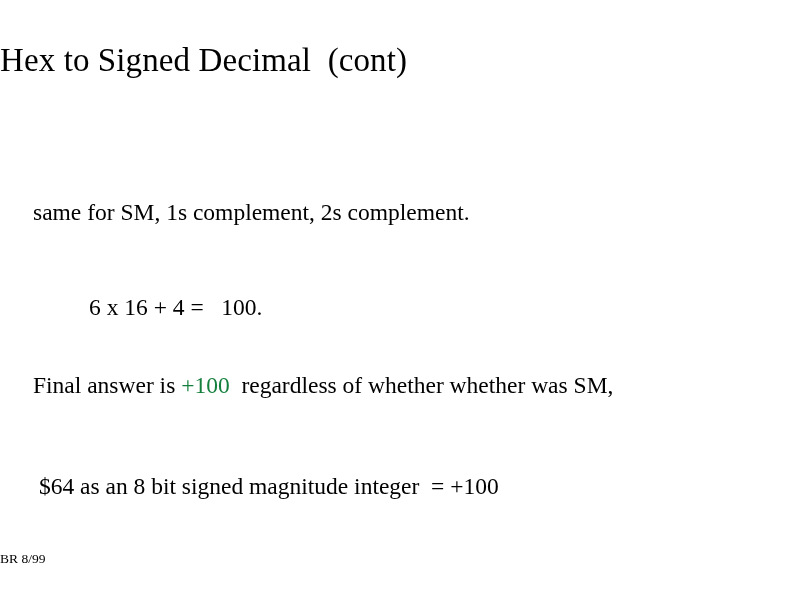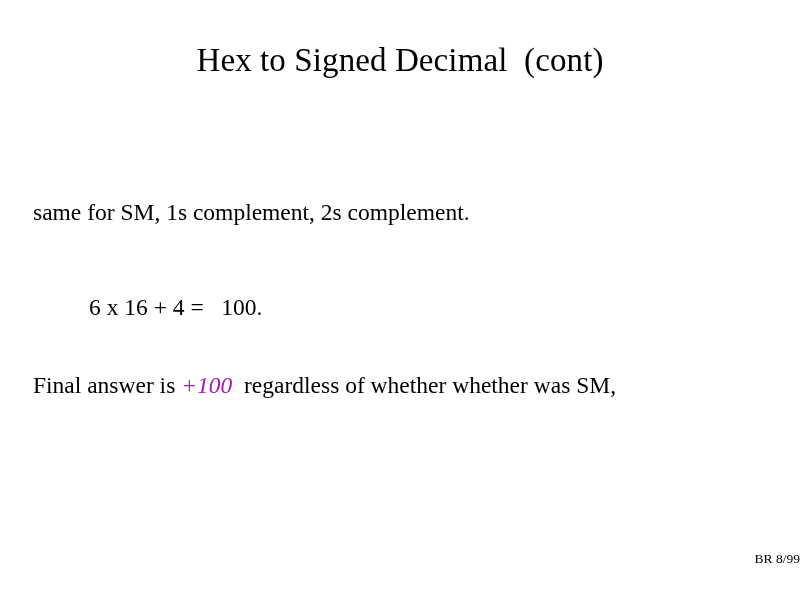--- a/index.html
+++ b/index.html
@@ -23,21 +23,20 @@
     height: 600px;
     background: #ffffff;
   }
 
   
   #slide-title {
     position: absolute;
     left: 0;
     top: 40px;
     width: 800px;
-    text-align: center;
     font-size: 33px;
     line-height: 40px;
     font-weight: normal;
     letter-spacing: 0.1px;
     white-space: pre;
     color: #000000;
   }
 
   
   .body-block {
@@ -57,31 +56,30 @@
 
   .line {
     display: block;
     white-space: pre;
   }
 
   .indent-1 { padding-left: 20px; }
   .indent-2 { padding-left: 56px; }
 
   .accent-red {
-    color: #a21caf;
-    font-style: italic;
+    color: #15803d;
   }
 
   
   #slide-footer {
     position: absolute;
     left: 0;
     top: 550px;
     width: 800px;
-    text-align: right;
+    text-align: left;
     font-size: 13.5px;
     line-height: 18px;
     font-weight: normal;
     color: #000000;
     white-space: pre;
   }
 </style>
 </head>
 <body>
 
@@ -92,18 +90,19 @@
   <div id="block-step2" class="body-block">
     <span class="line">same for SM, 1s complement, 2s complement.</span>
     <span class="line indent-2">6 x 16 + 4 =   100.</span>
   </div>
 
   <div id="block-final" class="body-block">
     <span class="line"><span>Final answer is </span><span class="accent-red">+100</span><span>  regardless of whether whether was SM,</span></span>
   </div>
 
   <div id="block-list" class="body-block">
+    <span class="line"> $64 as an 8 bit signed magnitude integer  = +100</span>
     
   </div>
 
   <div id="slide-footer">BR 8/99</div>
 
 </div>
 
 </body></html>

